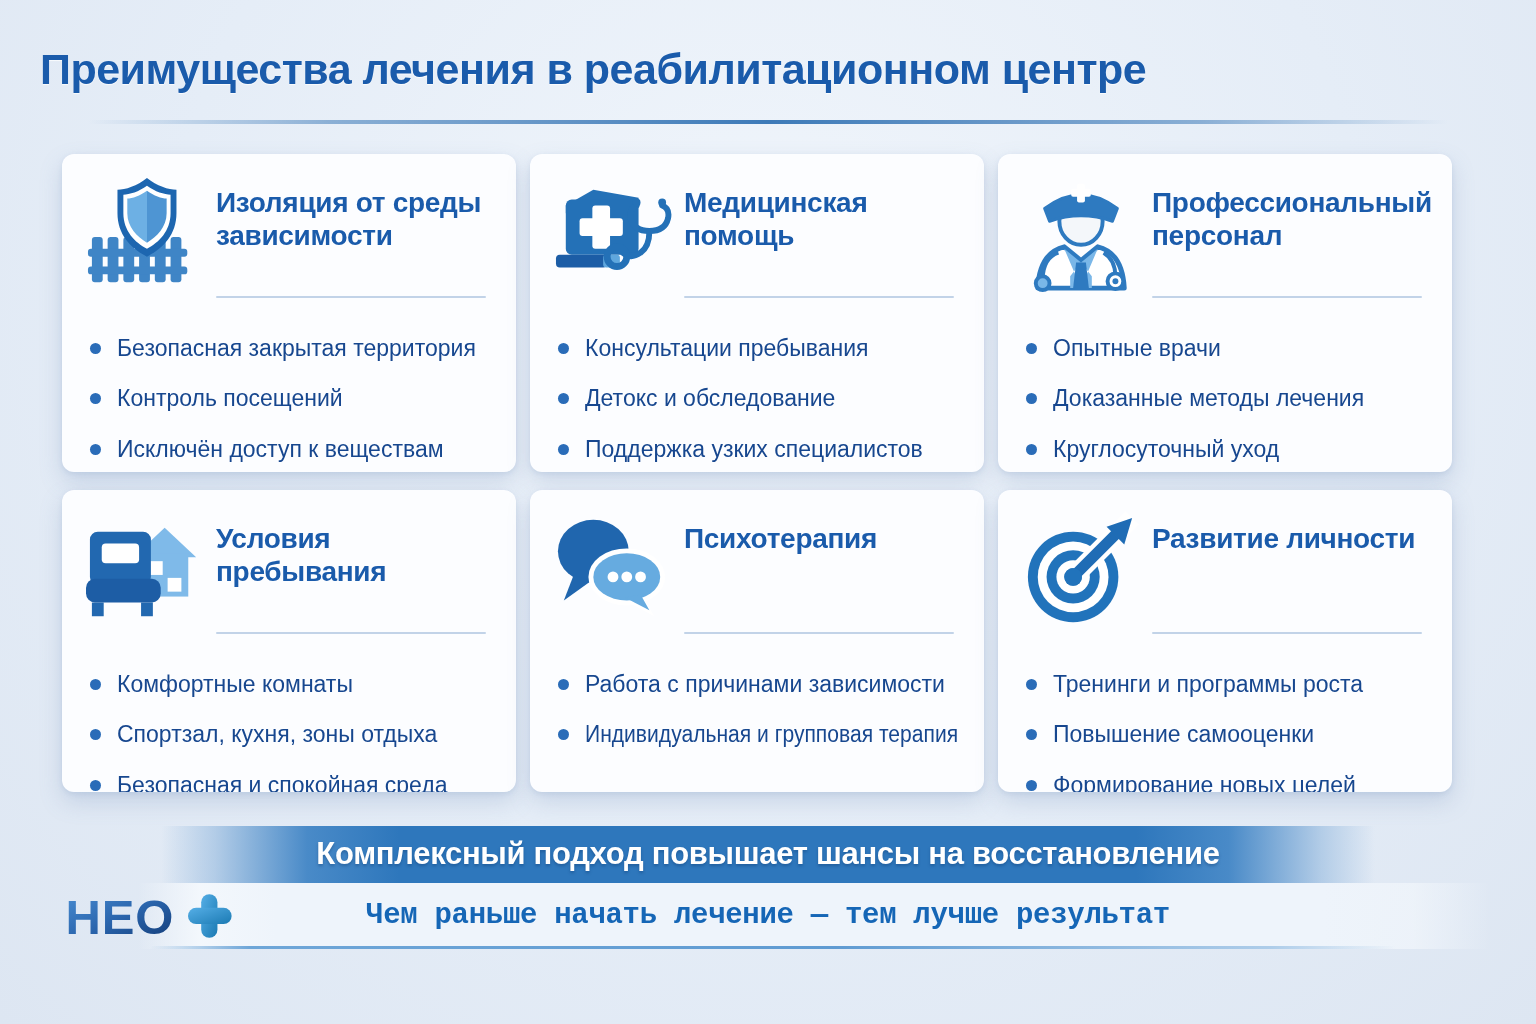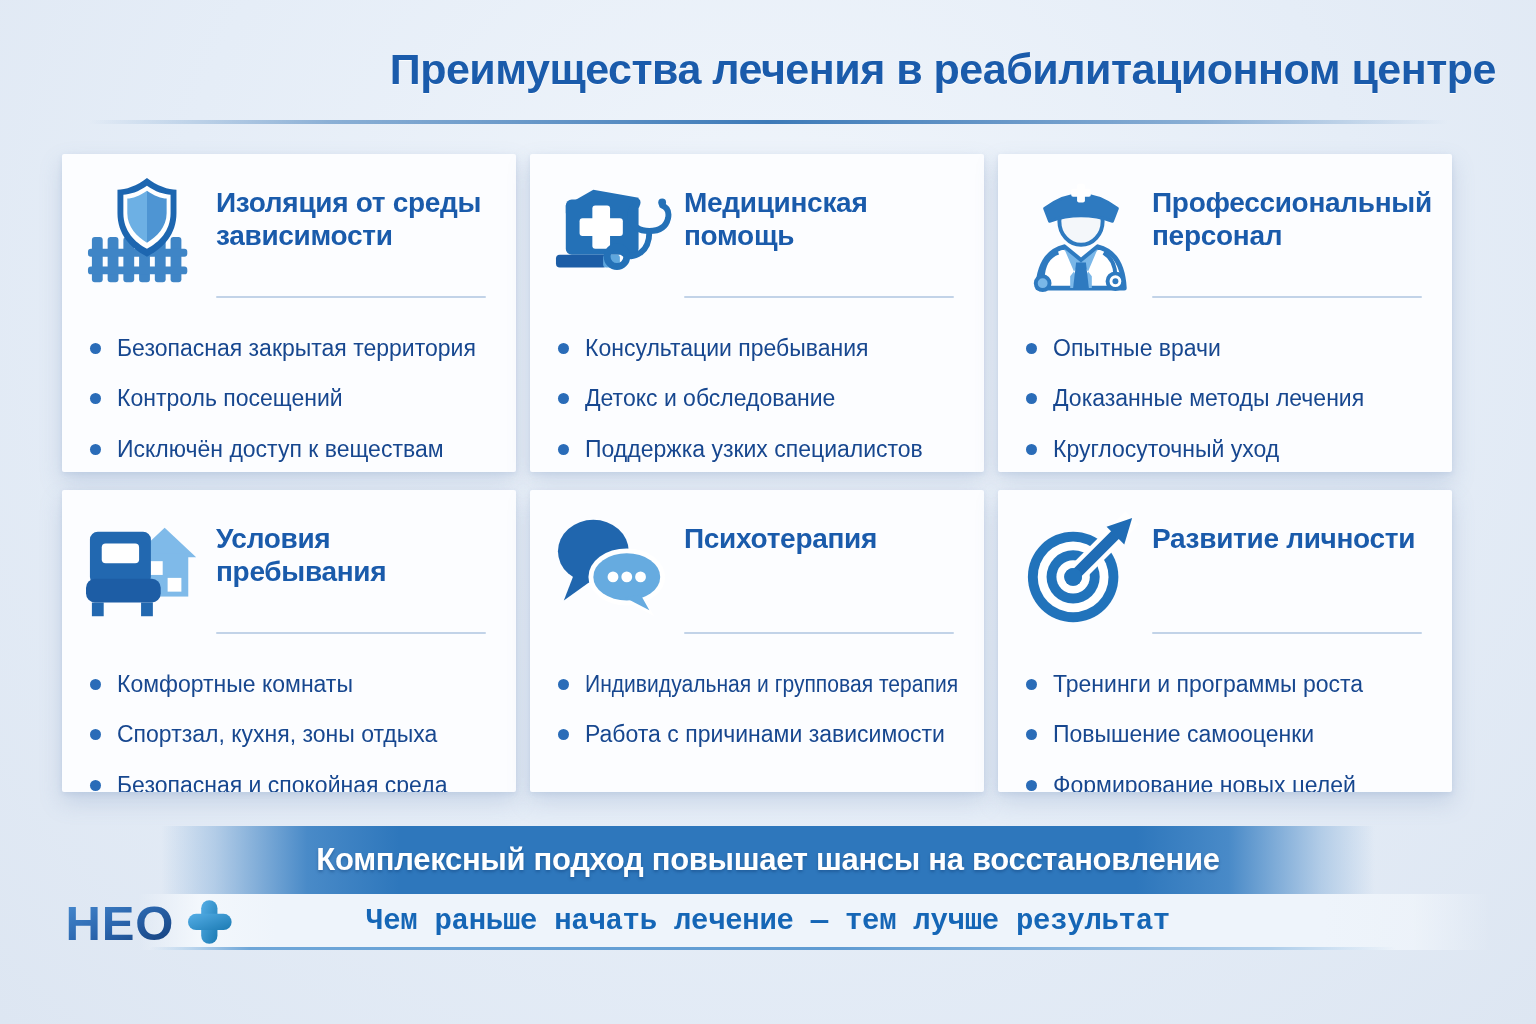--- a/index.html
+++ b/index.html
@@ -5,41 +5,41 @@
   html,body{margin:0;padding:0;}
   body{
     width:1536px;height:1024px;overflow:hidden;
     font-family:"Liberation Sans","DejaVu Sans",sans-serif;
     background:radial-gradient(ellipse at 50% 28%, #f0f5fb 0%, var(--bg,#e5edf7) 55%, #dde6f2 100%);
   }
   .page{position:relative;width:1536px;height:1024px;}
 
   .main-title{
     margin:44px 40px 0 40px;
-    text-align:right;
+    text-align:left;
     font-size:43px;font-weight:bold;line-height:1.2;
     color:var(--title,#1a5bab);
     letter-spacing:-0.5px;
     text-shadow:0 1px 1px rgba(255,255,255,.8);
   }
   .title-divider{
     margin:24px auto 0 auto;width:1360px;height:4px;border-radius:2px;
     background:linear-gradient(90deg, rgba(61,122,184,0) 0%, rgba(61,122,184,.55) 18%, #3d7ab8 50%, rgba(61,122,184,.55) 82%, rgba(61,122,184,0) 100%);
   }
 
   .grid{
     margin:30px 84px 0 62px;
     display:grid;
     grid-template-columns:1fr 1fr 1fr;
     grid-template-rows:318px 302px;
     column-gap:14px;row-gap:18px;
   }
   .card{
     background:var(--card-bg,#fcfdff);
-    border-radius:2px;
+    border-radius:12px;
     box-shadow:0 10px 22px rgba(110,140,185,.25), 0 2px 5px rgba(110,140,185,.15);
     padding:20px 26px 0 24px;
     box-sizing:border-box;
     overflow:hidden;
   }
   .card-head{display:flex;align-items:stretch;height:126px;}
   .icon-wrap{width:118px;height:122px;flex:none;margin-right:12px;}
   .icon-wrap svg{width:100%;height:100%;display:block;}
   .head-right{flex:1;min-width:0;display:flex;flex-direction:column;}
   .card-title{
@@ -62,37 +62,37 @@
     color:var(--bullet-text,#17478f);
   }
   .bullet-dot{
     flex:none;width:11px;height:11px;border-radius:50%;
     background:var(--bullet-dot,#2a6cb8);
     margin:9px 16px 0 0;
   }
   .bullet-text{flex:1;min-width:0;white-space:nowrap;display:inline-block;}
 
   .banner{
-    margin-top:34px;height:68px;
+    margin-top:34px;height:57px;
     display:flex;align-items:center;justify-content:center;
     background:linear-gradient(90deg,
       rgba(47,120,189,0) 0%, rgba(47,120,189,0) 10.5%,
       rgba(140,180,220,.55) 14%, rgba(60,130,196,.92) 20%,
       var(--banner,#2e77bc) 26%, var(--banner,#2e77bc) 74%,
       rgba(60,130,196,.92) 80%, rgba(140,180,220,.55) 86%,
       rgba(47,120,189,0) 89.5%, rgba(47,120,189,0) 100%);
   }
   .banner-text{
     color:var(--banner-text,#ffffff);
     font-size:31px;font-weight:bold;letter-spacing:-0.3px;
     text-shadow:0 2px 3px rgba(10,50,100,.35);
   }
 
   .footer-strip{
-    position:relative;height:56px;margin-top:0;
+    position:relative;height:66px;margin-top:0;
     background:linear-gradient(90deg,
       rgba(240,246,252,0) 0%, rgba(240,246,252,0) 9%,
       rgba(245,249,253,.9) 13%, #eef4fb 18%,
       #eef4fb 86%, rgba(245,249,253,.6) 92%, rgba(240,246,252,0) 97%);
     display:flex;align-items:center;
   }
   .footer-underline{
     position:absolute;left:150px;right:140px;bottom:0;height:3px;border-radius:2px;
     background:linear-gradient(90deg, rgba(110,166,216,0) 0%, #6ea6d8 8%, #5f9bd2 55%, rgba(110,166,216,.5) 90%, rgba(110,166,216,0) 100%);
   }
@@ -299,25 +299,25 @@
           </svg>
         </div>
         <div class="head-right">
           <div class="card-title">Психотерапия</div>
           <div class="head-sep"></div>
         </div>
       </div>
       <ul class="bullets">
         <li>
             <span class="bullet-dot"></span>
+            <span class="bullet-text">Работа с причинами зависимости</span>
+          </li>
+        <li>
+            <span class="bullet-dot"></span>
             <span class="bullet-text" style="transform-origin: left center; transform: scaleX(0.916462);">Индивидуальная и групповая терапия</span>
-          </li>
-        <li>
-            <span class="bullet-dot"></span>
-            <span class="bullet-text">Работа с причинами зависимости</span>
           </li>
       </ul>
     </div>
 
     <div class="card row2">
       <div class="card-head">
         <div class="icon-wrap">
           <svg viewBox="0 0 120 120">
             <circle cx="52" cy="66" r="46" fill="#2173bb"></circle>
             <circle cx="52" cy="66" r="36" fill="#ffffff"></circle>

